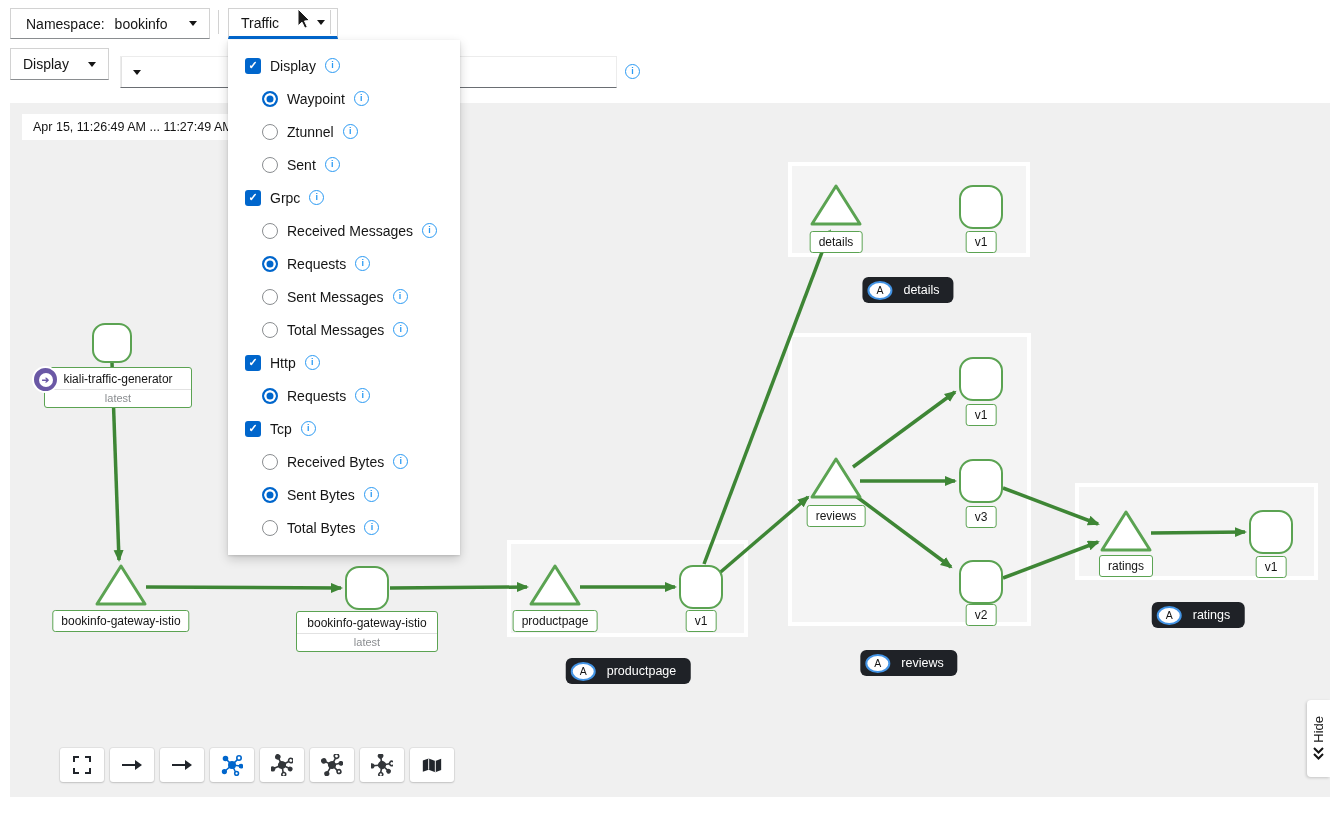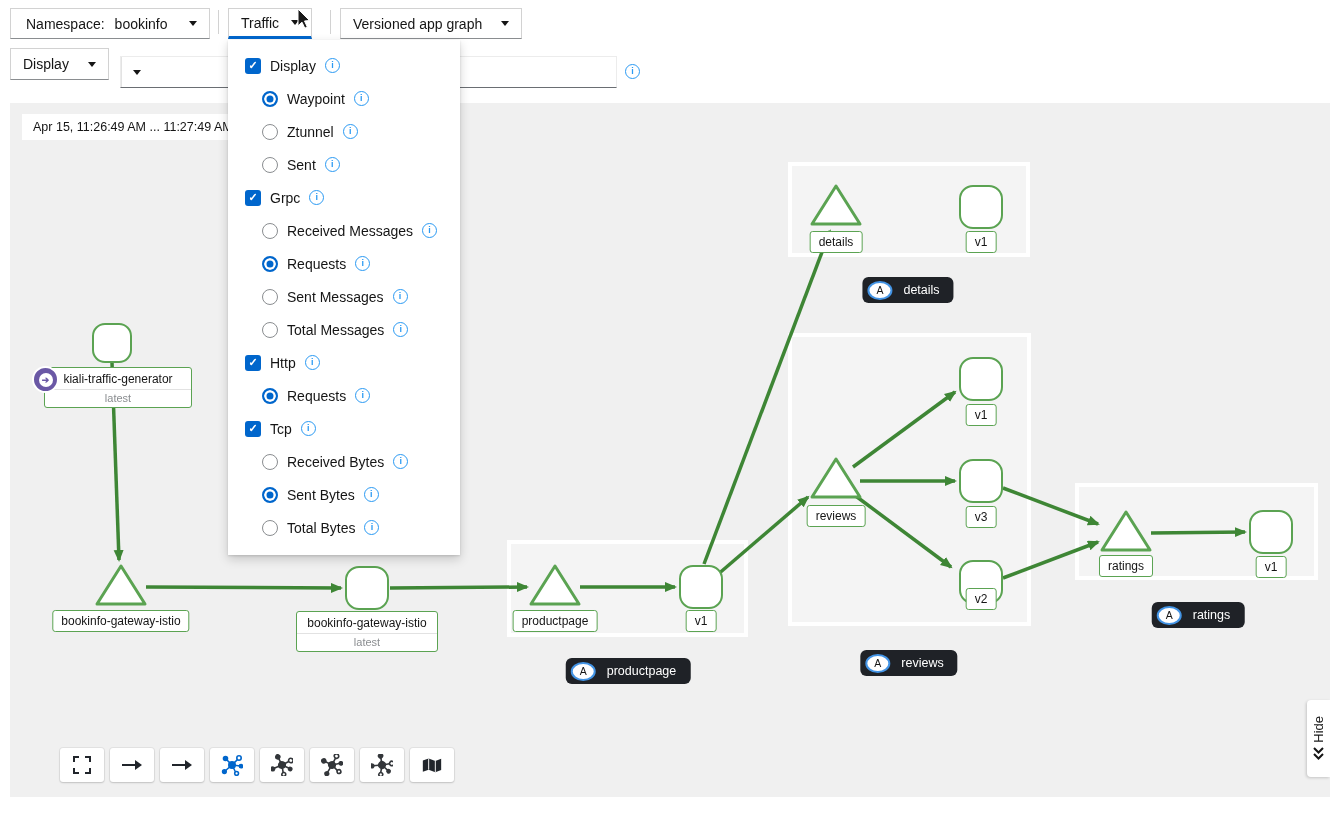--- a/index.html
+++ b/index.html
@@ -8,21 +8,21 @@
          font-family:"Liberation Sans",sans-serif; color:#151515; overflow:hidden; }
 
   
   .ctl { position:absolute; background:#fff; border:1px solid #d2d2d2; border-bottom-color:#8a8d90;
          display:flex; align-items:center; font-size:14px; padding:0 12px; cursor:pointer; }
   .caret { width:0; height:0; border-left:4.5px solid transparent; border-right:4.5px solid transparent;
            border-top:5.5px solid #151515; margin-left:auto; }
   .vsep { position:absolute; width:1px; background:#d2d2d2; top:10px; height:24px; }
   #ns-ctl { left:10px; top:8px; width:200px; height:31px;padding-left:15px; }
   #ns-ctl .val { margin-left:10px; }
-  #traffic-btn { left:228px; top:8px; width:84px; height:31px; border-bottom:3px solid #0066cc; }
+  #traffic-btn { left:228px; top:8px; width:110px; height:31px; border-bottom:3px solid #0066cc; }
   #graphtype-ctl { left:340px; top:8px; width:182px; height:31px; }
   #display-btn { left:10px; top:48px; width:99px; height:32px;align-items:center; }
   #find-ctl { position:absolute; left:120px; top:56px; width:497px; height:32px; background:#fff;
               border:1px solid #ececec; border-bottom:1px solid #6a6e73; display:flex; align-items:stretch; }
   #find-input { flex:1; border:0; outline:none; font-size:14px; padding:0 10px;
                 font-family:"Liberation Sans",sans-serif; color:#151515; background:transparent; }
   #find-input::placeholder { color:#6a6e73; }
   #find-toggle { width:30px; border-left:1px solid #e3e3e3; display:flex; align-items:center;
                  justify-content:center; cursor:pointer; }
   .info { width:15px; height:15px; border-radius:50%; border:1.5px solid #2b9af3; color:#2b9af3;
@@ -91,24 +91,20 @@
     <span>Namespace:</span>
     <span class="val">bookinfo</span>
     <span class="caret"></span>
   </div>
   <div class="vsep" style="left:218px"></div>
   <div class="ctl" id="traffic-btn">
     <span>Traffic</span>
     <span class="caret"></span>
   </div>
   <div class="vsep" style="left:330px"></div>
-  <div class="ctl" id="graphtype-ctl">
-    <span>Versioned app graph</span>
-    <span class="caret"></span>
-  </div>
 
   <div class="ctl" id="display-btn">
     <span>Display</span>
     <span class="caret"></span>
   </div>
   <div id="find-ctl">
     <span id="find-toggle">
       <span class="caret" style="margin:0"></span>
     </span>
   </div>
@@ -249,21 +245,21 @@
     <div class="l1">bookinfo-gateway-istio</div>
     <div class="l2">latest</div>
   </div>
   <div class="chip" style="left:555px;top:610px">productpage</div>
   <div class="chip" style="left:701px;top:610px">v1</div>
   <div class="chip" style="left:836px;top:231px">details</div>
   <div class="chip" style="left:981px;top:231px">v1</div>
   <div class="chip" style="left:836px;top:505px">reviews</div>
   <div class="chip" style="left:981px;top:404px">v1</div>
   <div class="chip" style="left:981px;top:506px">v3</div>
-  <div class="chip" style="left:981px;top:588px">v2</div>
+  <div class="chip" style="left:981px;top:604px">v2</div>
   <div class="chip" style="left:1126px;top:555px">ratings</div>
   <div class="chip" style="left:1271px;top:556px">v1</div>
 
   <div class="app-badge" style="left:628px;top:658px">
     <span class="ab-circle">A</span>
     <span>productpage</span>
   </div>
   <div class="app-badge" style="left:908px;top:277px">
     <span class="ab-circle">A</span>
     <span>details</span>

